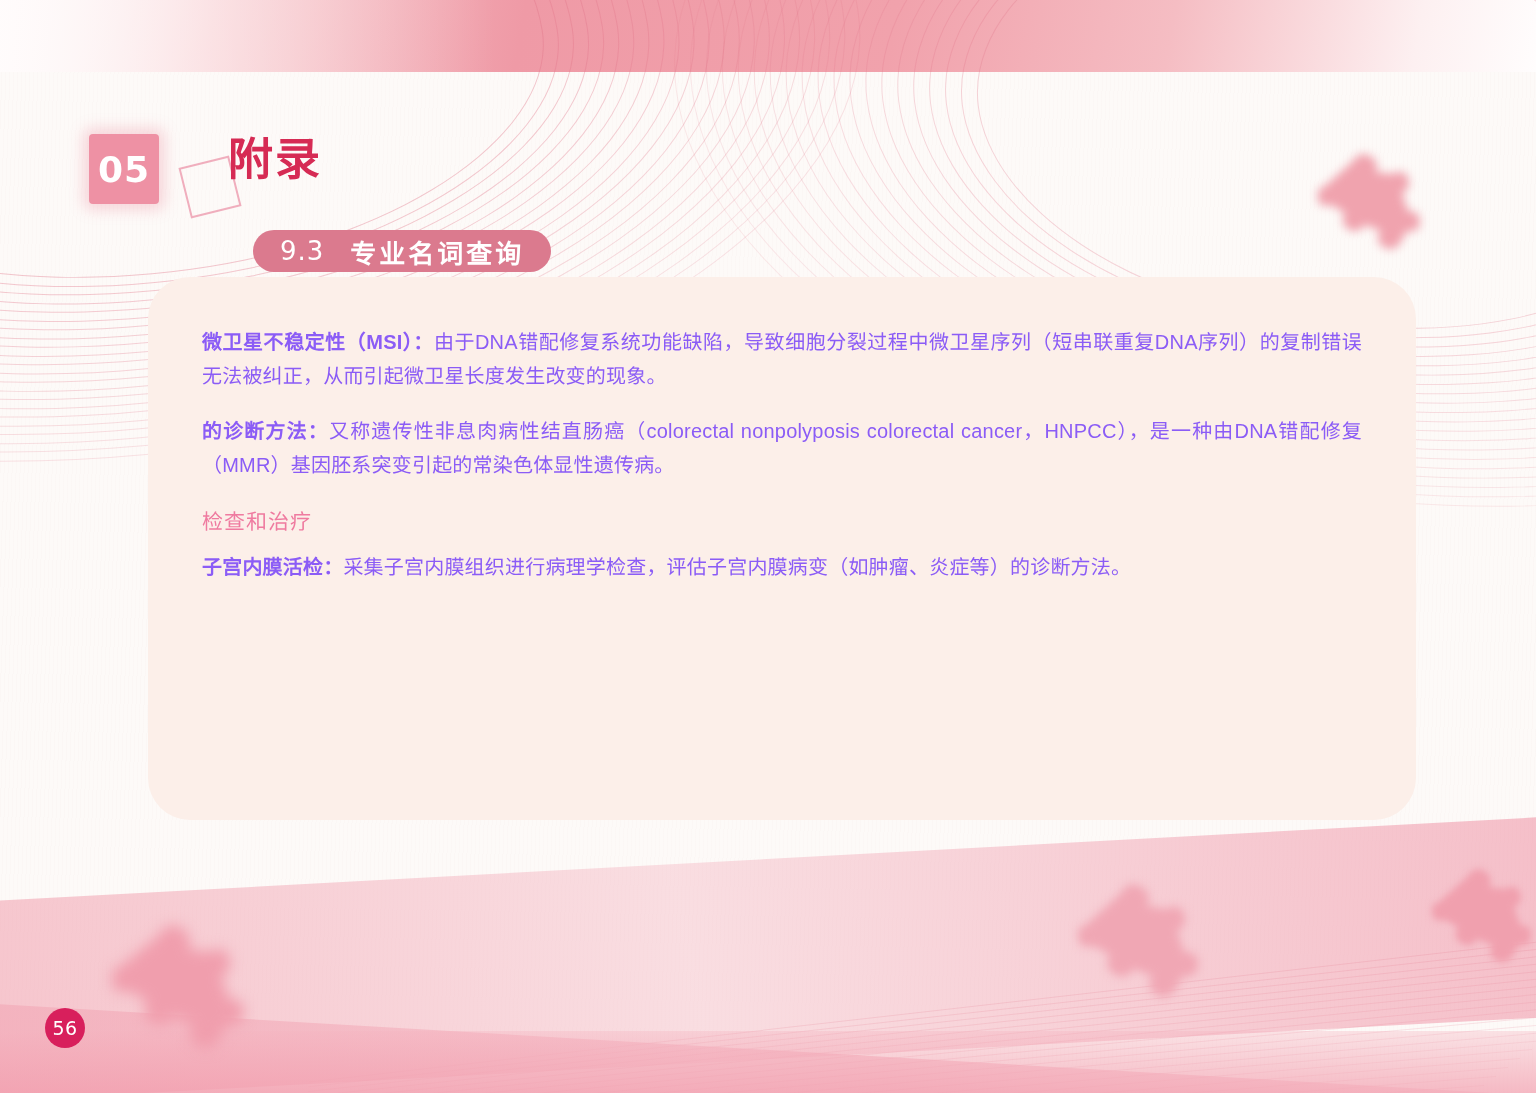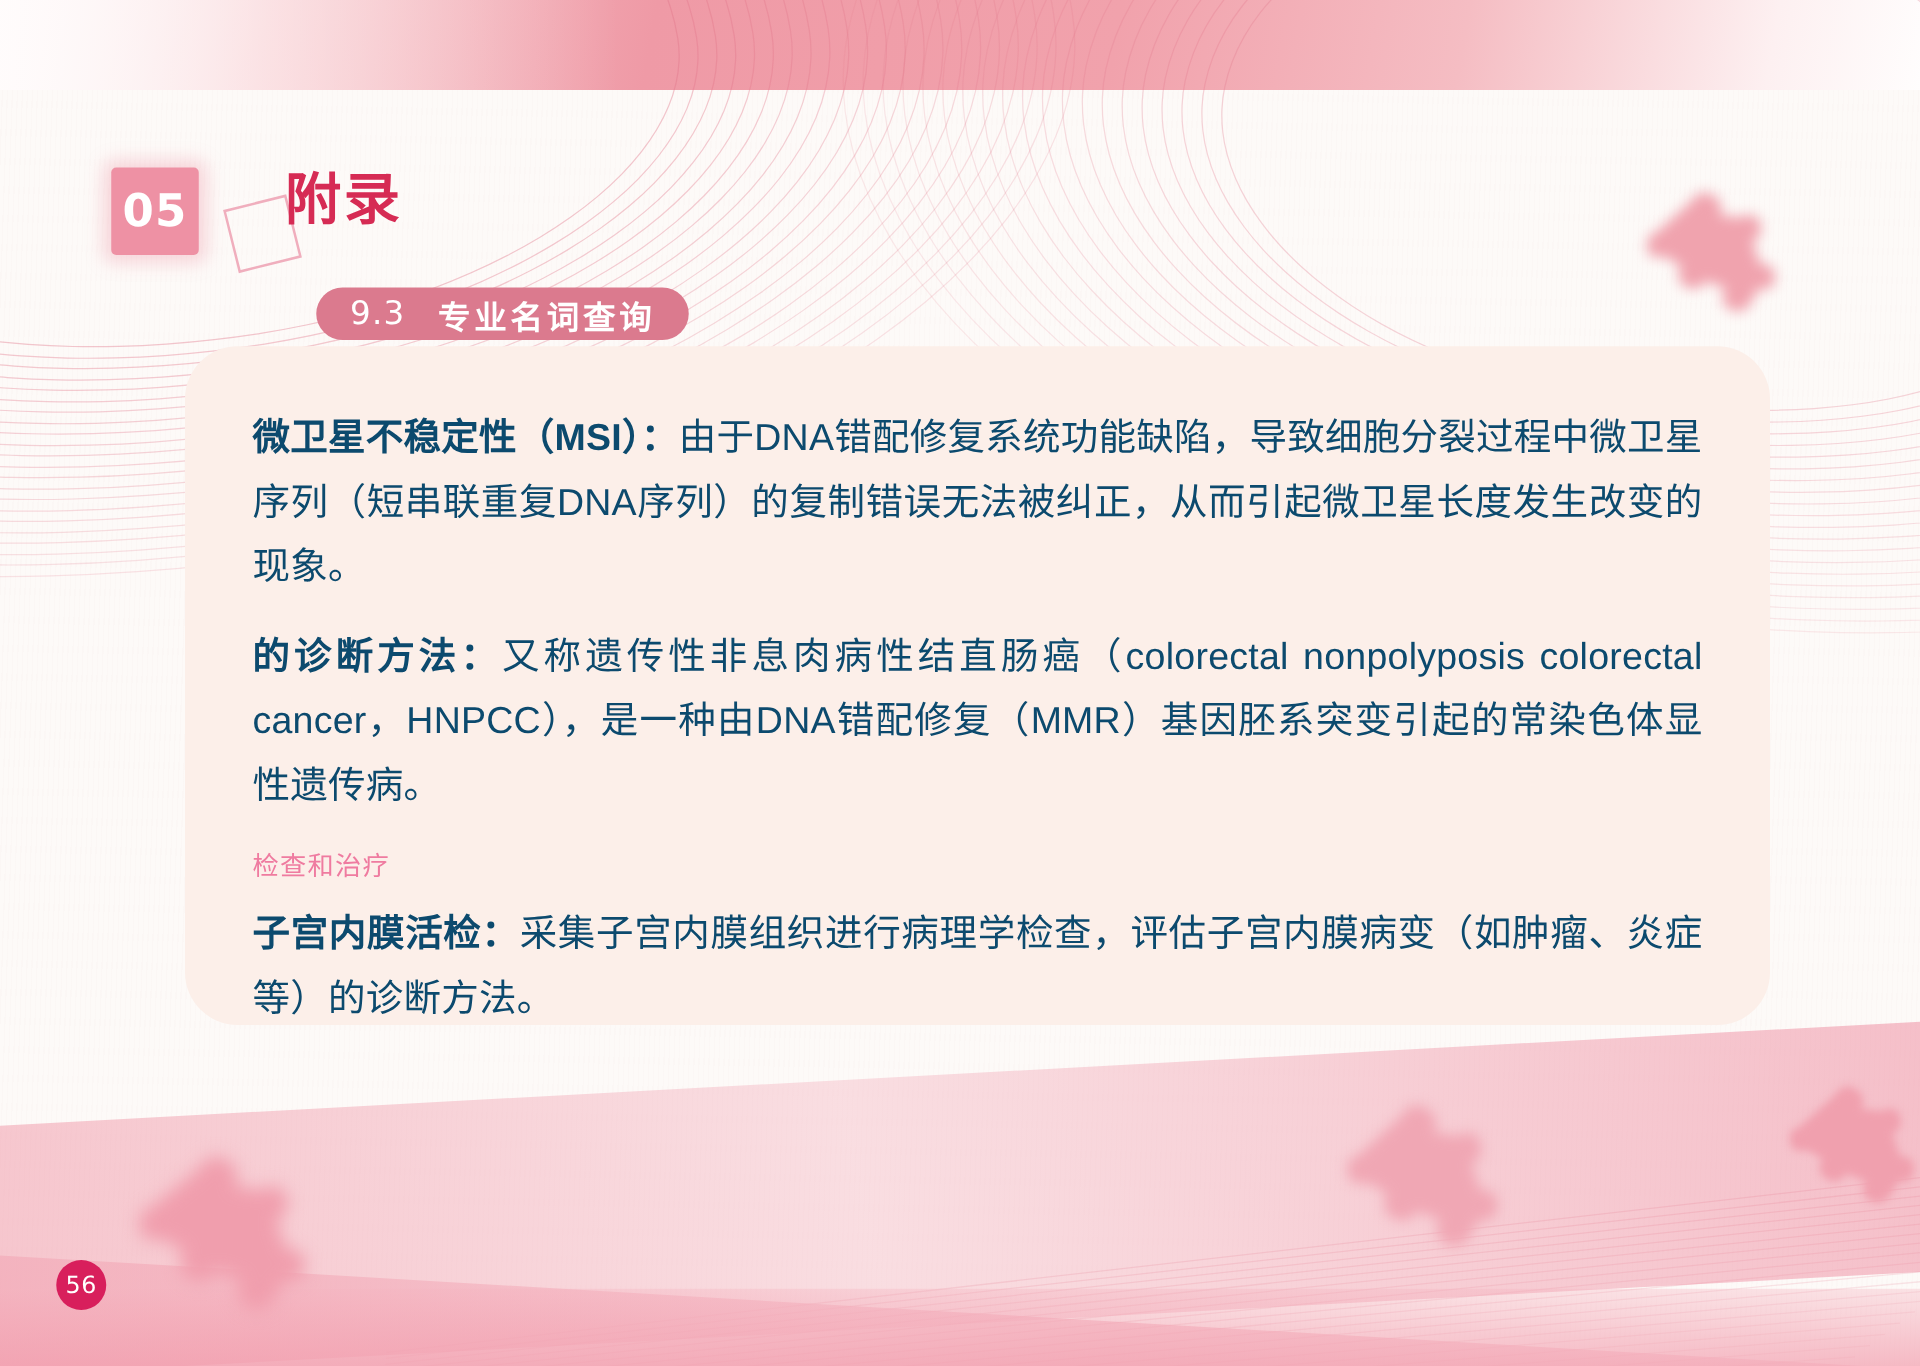--- a/index.html
+++ b/index.html
@@ -156,23 +156,23 @@
     top: 277px;
     width: 1268px;
     height: 543px;
     background: #fcefe9;
     border-radius: 42px;
     box-sizing: border-box;
     padding: 48px 54px 0 54px;
   }
 
   .term-para {
-    font-size: 30px;
+    font-size: 20px;
     line-height: 1.72;
-    color: #0c4a6e;
+    color: #8b5cf6;
     margin: 0 0 20px 0;
     letter-spacing: 0.2px;
     text-align: justify;
   }
   .term-para .term-name {
     font-weight: 700;
   }
   .term-para .gene {
     font-style: italic;
   }

